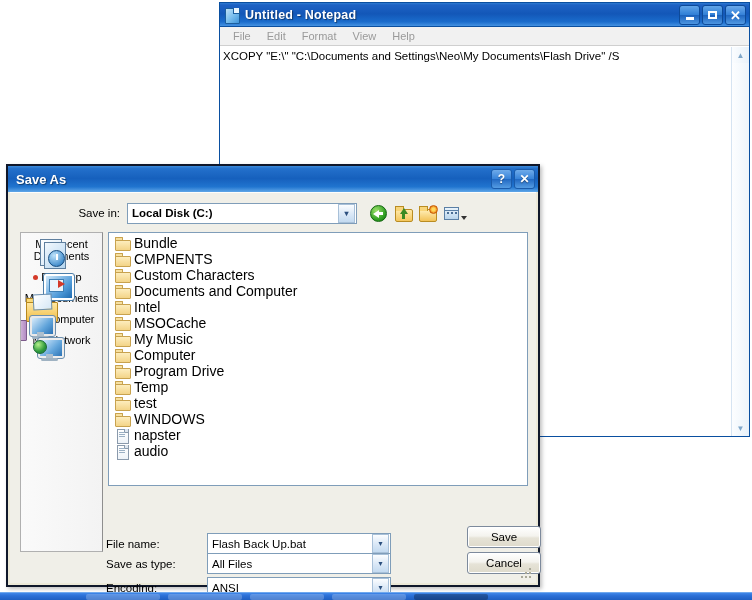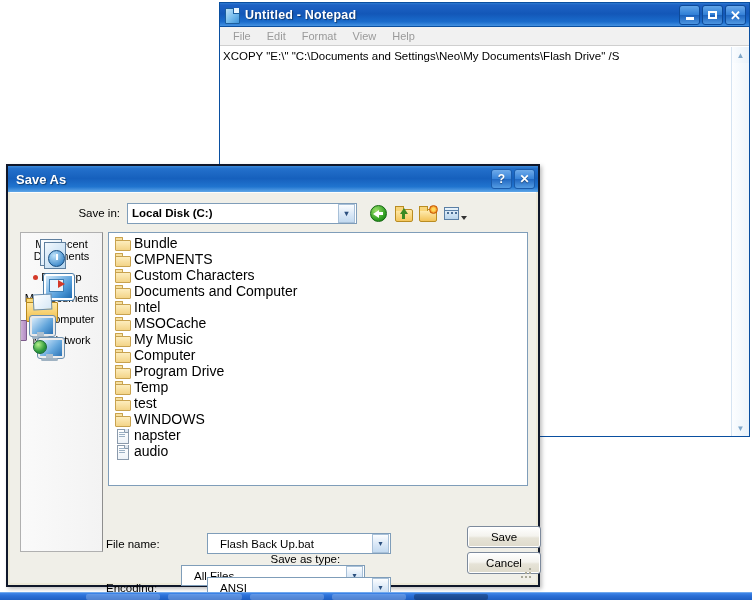--- a/index.html
+++ b/index.html
@@ -492,32 +492,32 @@
 
   
   .form-row {
     position: absolute;
     left: 0; right: 0;
     height: 21px;
     display: flex;
     align-items: center;
   }
   #row-filename { top: 334px; margin-top: 6px; }
-  #row-filetype { top: 360px; flex-direction: column; }
+  #row-filetype { top: 360px; }
   #row-encoding { top: 384px; }
   .form-label {
     width: 93px;
     padding-right: 8px;
     text-align: left;
     padding-left: 96px;
     font-size: 11.5px;
     box-sizing: content-box;
     white-space: nowrap;
   }
-  .form-combo { width: 184px; padding-left: 8px; }
+  .form-combo { width: 184px; }
   .dlg-button {
     position: absolute;
     width: 74px;
     height: 22px;
     background: linear-gradient(to bottom,#ffffff 0%,#f4f3ee 45%,#e6e3d7 55%,#dedacb 100%);
     border: 1px solid #7d8a9c;
     border-radius: 3px;
     font-size: 11.5px;
     display: flex; align-items: center; justify-content: center;
     box-sizing: border-box;

